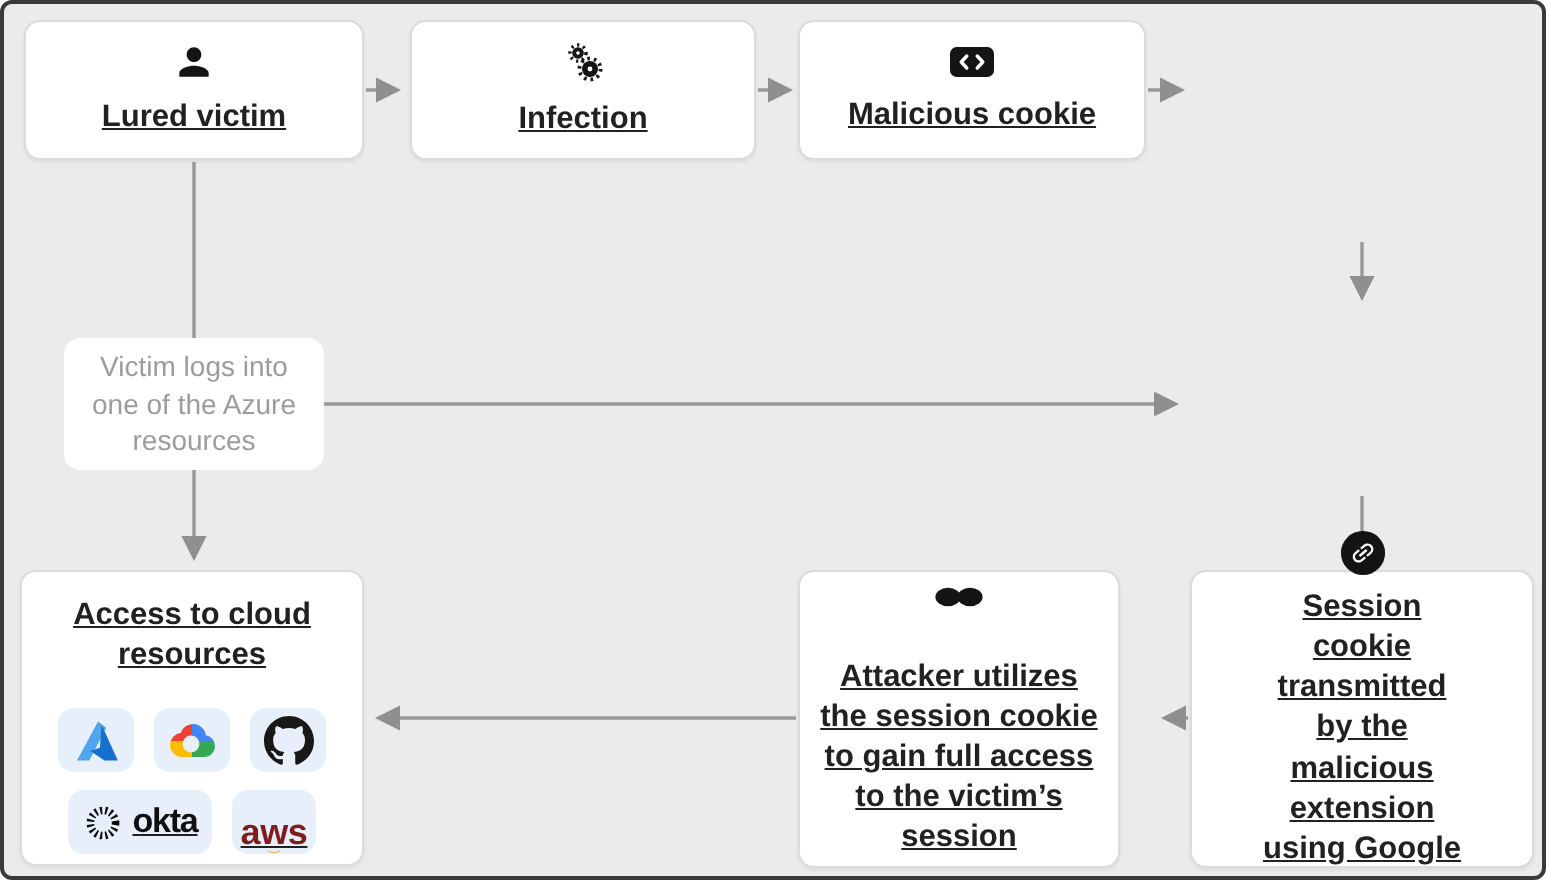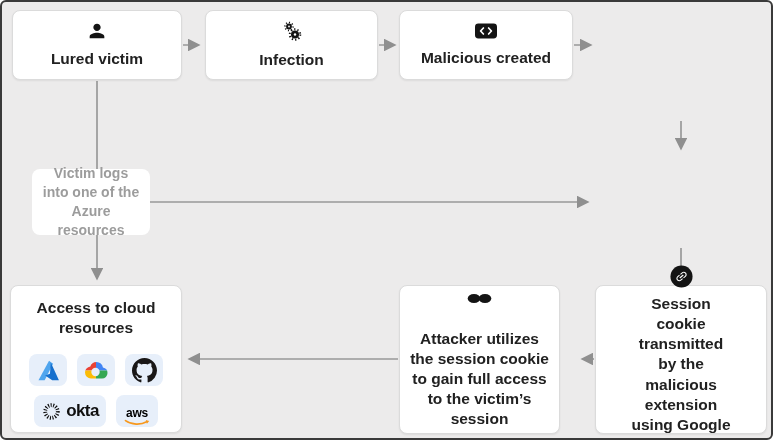--- a/index.html
+++ b/index.html
@@ -7,46 +7,46 @@
     position:relative;width:773px;height:440px;box-sizing:border-box;
     background:#ECEBEB;border:2px solid #3a3a3a;border-radius:6px;overflow:hidden;
     font-family:"Liberation Sans", sans-serif;
   }
   svg.edges{position:absolute;left:0;top:0;z-index:0;}
   .node{
     position:absolute;z-index:1;background:#fff;border:1px solid #DBDBDB;border-radius:8px;
     box-shadow:0 1px 2px rgba(0,0,0,.07);
     display:flex;flex-direction:column;align-items:center;justify-content:center;gap:7px;
     text-align:center;color:#212121;font-weight:600;font-size:15.5px;line-height:1.3;
-    padding:8px 12px;box-sizing:border-box;
+    padding:8px 12px;box-sizing:border-box;text-decoration:underline;
   }
   .edge-label{
     position:absolute;z-index:2;background:#fff;border-radius:8px;
     color:#9C9C9C;font-size:14px;font-weight:400;line-height:1.35;
     display:flex;align-items:center;justify-content:center;text-align:center;
     padding:6px 8px;box-sizing:border-box;
   }
   .n-lured{left:10px;top:8px;width:170px;height:70px;}
   .n-infection{left:203px;top:8px;width:173px;height:70px;}
   .n-script{left:397px;top:8px;width:174px;height:70px;}
   .n-ext{left:593px;top:8px;width:172px;height:110px;}
   .n-created{left:592px;top:153px;width:173px;height:92px;}
   .n-access{left:8px;top:283px;width:172px;height:148px;justify-content:flex-start;padding-top:12px;}
   .n-attacker{left:397px;top:283px;width:161px;height:149px;padding:8px 9px;gap:22px;}
   .n-transmitted{left:593px;top:283px;width:172px;height:149px;padding:8px 33px;gap:5px;}
-  .l-azure{left:30px;top:167px;width:118px;height:66px;font-weight:bold;}
+  .l-azure{left:30px;top:167px;width:130px;height:66px;}
   .l-session{left:225px;top:337px;width:126px;height:44px;}
   .icon{display:flex;align-items:center;justify-content:center;}
   .tile-row{display:flex;gap:10px;margin-top:9px;align-items:center;justify-content:center;}
   .tile{background:#E7EFFA;border-radius:8px;height:32px;display:flex;align-items:center;justify-content:center;}
   .tile.sq{width:38px;}
   .tile.okta{width:72px;gap:4px;}
   .tile.aws{width:42px;flex-direction:column;}
   .okta-word{font-size:17px;font-weight:700;color:#101010;letter-spacing:-0.6px;}
-  .aws-word{font-size:12px;font-weight:700;color:#000000;letter-spacing:-0.2px;line-height:1;margin-top:12px;}
+  .aws-word{font-size:18px;font-weight:700;color:#7f1d1d;letter-spacing:-0.2px;line-height:1;margin-top:12px;}
 </style>
 </head>
 <body>
 
 <div id="canvas">
 
   <svg class="edges" width="773" height="440">
     <defs>
       <marker id="arr" viewBox="0 0 10 10" refX="8" refY="5" markerWidth="7.5" markerHeight="7.5" orient="auto-start-reverse">
         <path d="M0 0L10 5L0 10z" fill="#8F8F8F"></path>
@@ -88,21 +88,21 @@
     <span>Infection</span>
   </div>
 
   <div class="node n-script">
     <span class="icon">
       <svg width="24" height="20" viewBox="0 0 24 20">
         <rect x="1" y="2.5" width="22" height="15" rx="3.4" fill="#141414"></rect>
         <path d="M9.4 7L6.6 10l2.8 3M14.6 7l2.8 3-2.8 3" stroke="#fff" stroke-width="1.7" fill="none" stroke-linecap="round" stroke-linejoin="round"></path>
       </svg>
     </span>
-    <span>Malicious created</span>
+    <span>Malicious cookie</span>
   </div>
 
 
   <div class="edge-label l-azure">
     <span>Victim logs into one of the Azure resources</span>
   </div>
 
 
   <div class="node n-access">
     <span>Access to cloud resources</span>

